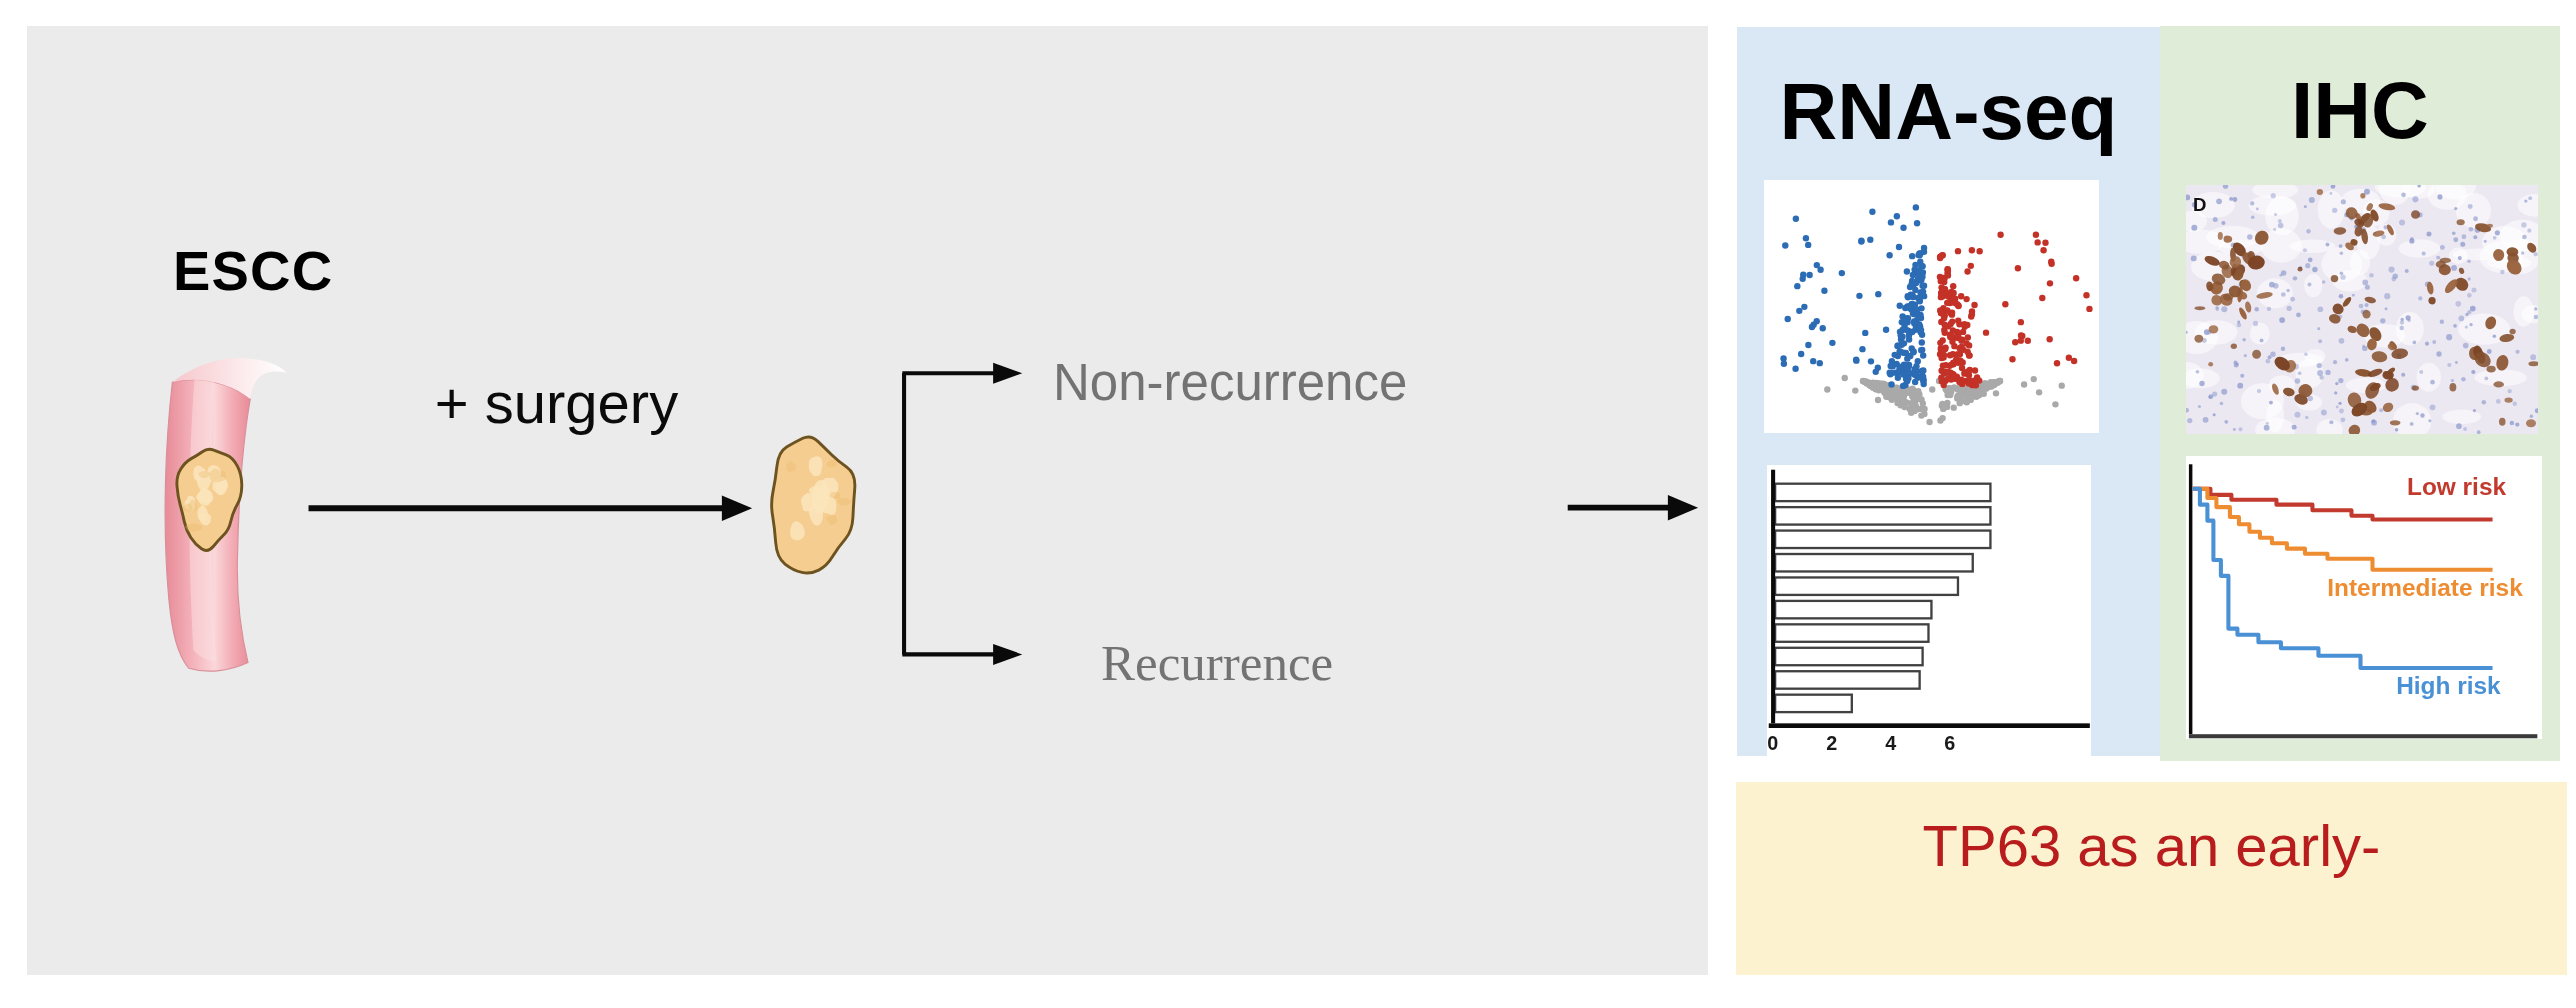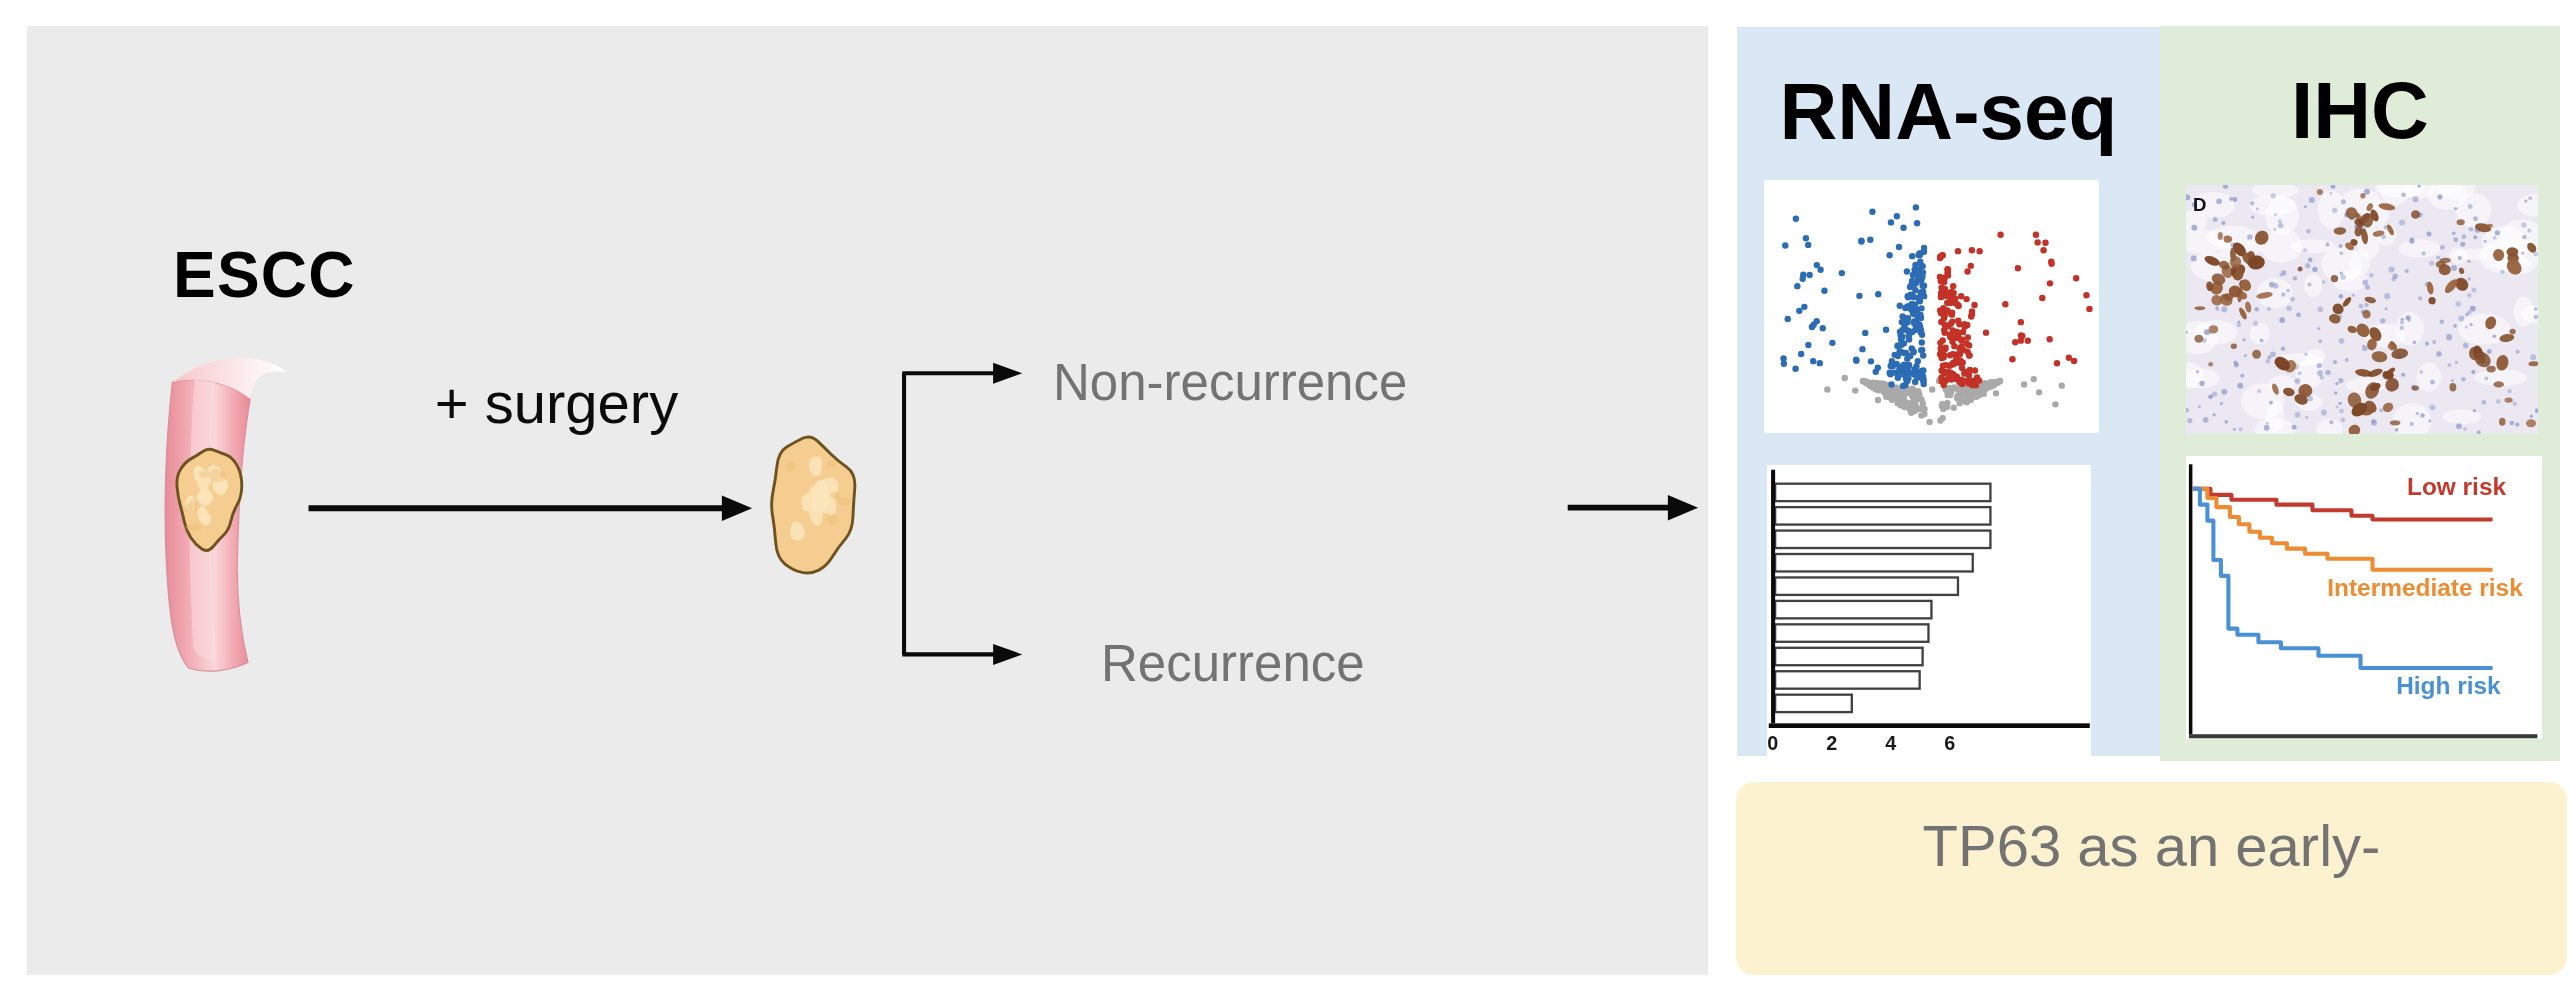--- a/index.html
+++ b/index.html
@@ -1,38 +1,38 @@
 <!DOCTYPE html>
 <html style="font-size:9.3px"><head>
 <meta charset="utf-8">
 <style>
   html,body{margin:0;padding:0;background:#fff;}
   .page{position:relative;width:2576px;height:1009px;background:#ffffff;overflow:hidden;
         font-family:"Liberation Sans","DejaVu Sans",sans-serif;color:#000;}
   section{position:absolute;}
   .gray-panel{left:27px;top:26px;width:1681px;height:949px;background:#ebebeb;}
-  .escc-title{position:absolute;left:146px;top:217px;font-size:64px;font-weight:bold;line-height:1;letter-spacing:1.2px;}
+  .escc-title{position:absolute;left:146px;top:217px;font-size:56px;font-weight:bold;line-height:1;letter-spacing:1.2px;}
   .treatment{position:absolute;left:314px;top:335px;width:431px;text-align:center;font-size:58px;line-height:1.45;color:#0b0b0b;}
   .branch-label{position:absolute;font-size:51px;line-height:1;color:#737373;white-space:nowrap;}
   .branch-top{left:1026px;top:331px;}
-  .branch-bottom{left:1074px;top:612px;}
+  .branch-bottom{left:1074px;top:612px;font-family:Liberation Serif, serif;}
   .illu{position:absolute;}
   .connectors{position:absolute;left:0;top:0;width:2576px;height:1009px;pointer-events:none;}
   .panel{position:absolute;padding-left:24px;}
   .rna-panel{left:1737px;top:27px;width:399px;height:729px;background:#dae7f4;}
   .ihc-panel{left:2160px;top:26px;width:376px;height:735px;background:#deecd8;}
   .panel-title{position:absolute;top:45px;left:0;width:100%;text-align:center;
                font-size:80px;font-weight:bold;line-height:1;}
   .chartbox{position:absolute;background:#ffffff;}
   #volcano{left:27px;top:153px;width:335px;height:253px;}
   #barchart{left:30px;top:438px;width:324px;height:291px;}
   #histology{left:26px;top:159px;width:352px;height:249px;background:#ece8f2;}
   #km{left:26px;top:430px;width:356px;height:283px;}
   .conclusion-box{left:1736px;top:782px;width:831px;height:193px;background:#fdf2cf;
-                  text-align:center;font-size:58px;line-height:1.45;color:#737373;border-radius:18px;}
+                  text-align:center;font-size:58px;line-height:1.45;color:#b91c1c;}
   .conclusion-inner{padding-top:22px;}
   svg{display:block;}
 </style>
 </head>
 <body>
 
 <div class="page">
 
   <section class="gray-panel">
     <div class="escc-title">ESCC</div>

